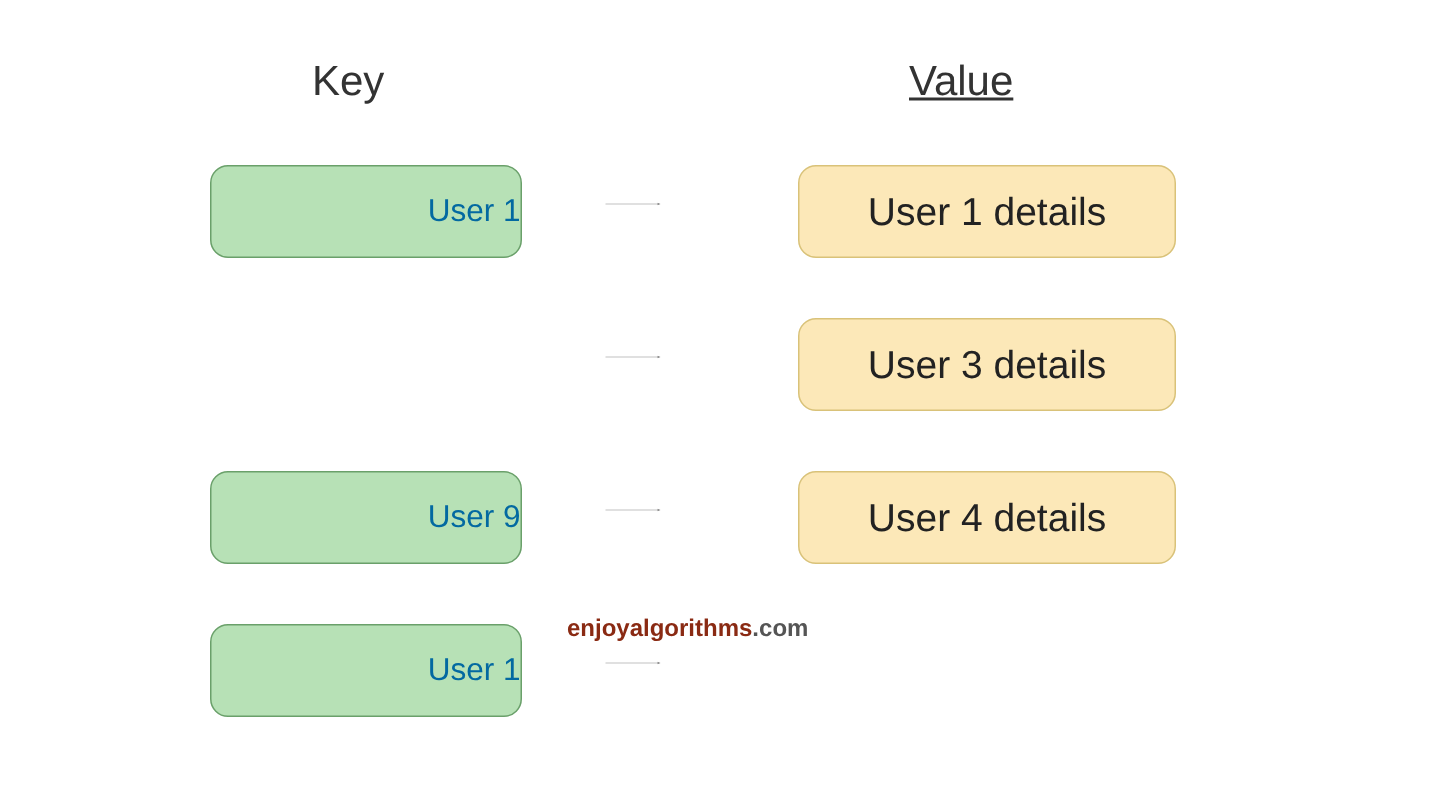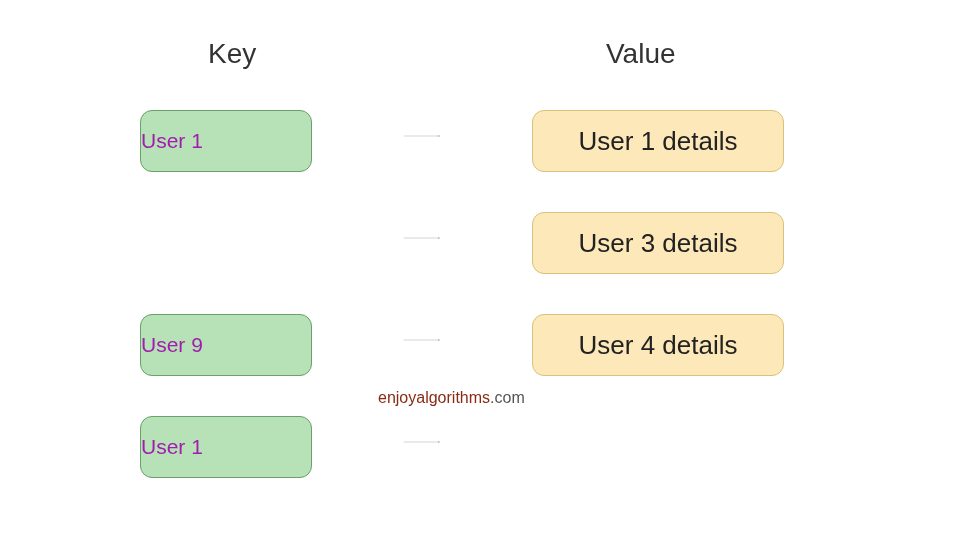--- a/index.html
+++ b/index.html
@@ -22,47 +22,48 @@
       left: 208px;
       font-size: 28px;
       color: #333;
       text-align: center;
     }
     .header-value {
       position: absolute;
       left: 606px;
       font-size: 28px;
       color: #333;
+      text-decoration: underline;
     }
     .rows {
       position: absolute;
       top: 110px;
       left: 0;
       width: 100%;
     }
     .row {
       display: flex;
       align-items: center;
       margin-bottom: 40px;
       height: 62px;
       position: relative;
     }
     .key-box {
       position: absolute;
       left: 140px;
-      width: 172px;
+      width: 208px;
       height: 62px;
       background: #b7e1b6;
       border: 1.5px solid #6aa06a;
       border-radius: 12px;
       display: flex;
       align-items: center;
-      justify-content: flex-start;
+      justify-content: flex-end;
       font-size: 21px;
-      color: #a21caf;
+      color: #0369a1;
     }
     .value-box {
       position: absolute;
       left: 532px;
       width: 252px;
       height: 62px;
       background: #fce8b8;
       border: 1.5px solid #d9c279;
       border-radius: 12px;
       display: flex;
@@ -74,23 +75,24 @@
     .arrow {
       position: absolute;
       left: 312px;
       top: 31px;
       width: 220px;
       height: 2px;
     }
     .watermark {
       position: absolute;
       left: 378px;
-      top: 389px;
+      top: 411px;
       font-size: 16px;
       font-family: Arial, sans-serif;
+      font-weight: bold;
     }
     .wm-part1 { color: #8a2a13; }
     .wm-part2 { color: #555; }
   </style>
 </head>
 <body>
 
 <div class="header-row">
   <div class="header-key">Key</div>
   <div class="header-value">Value</div>

